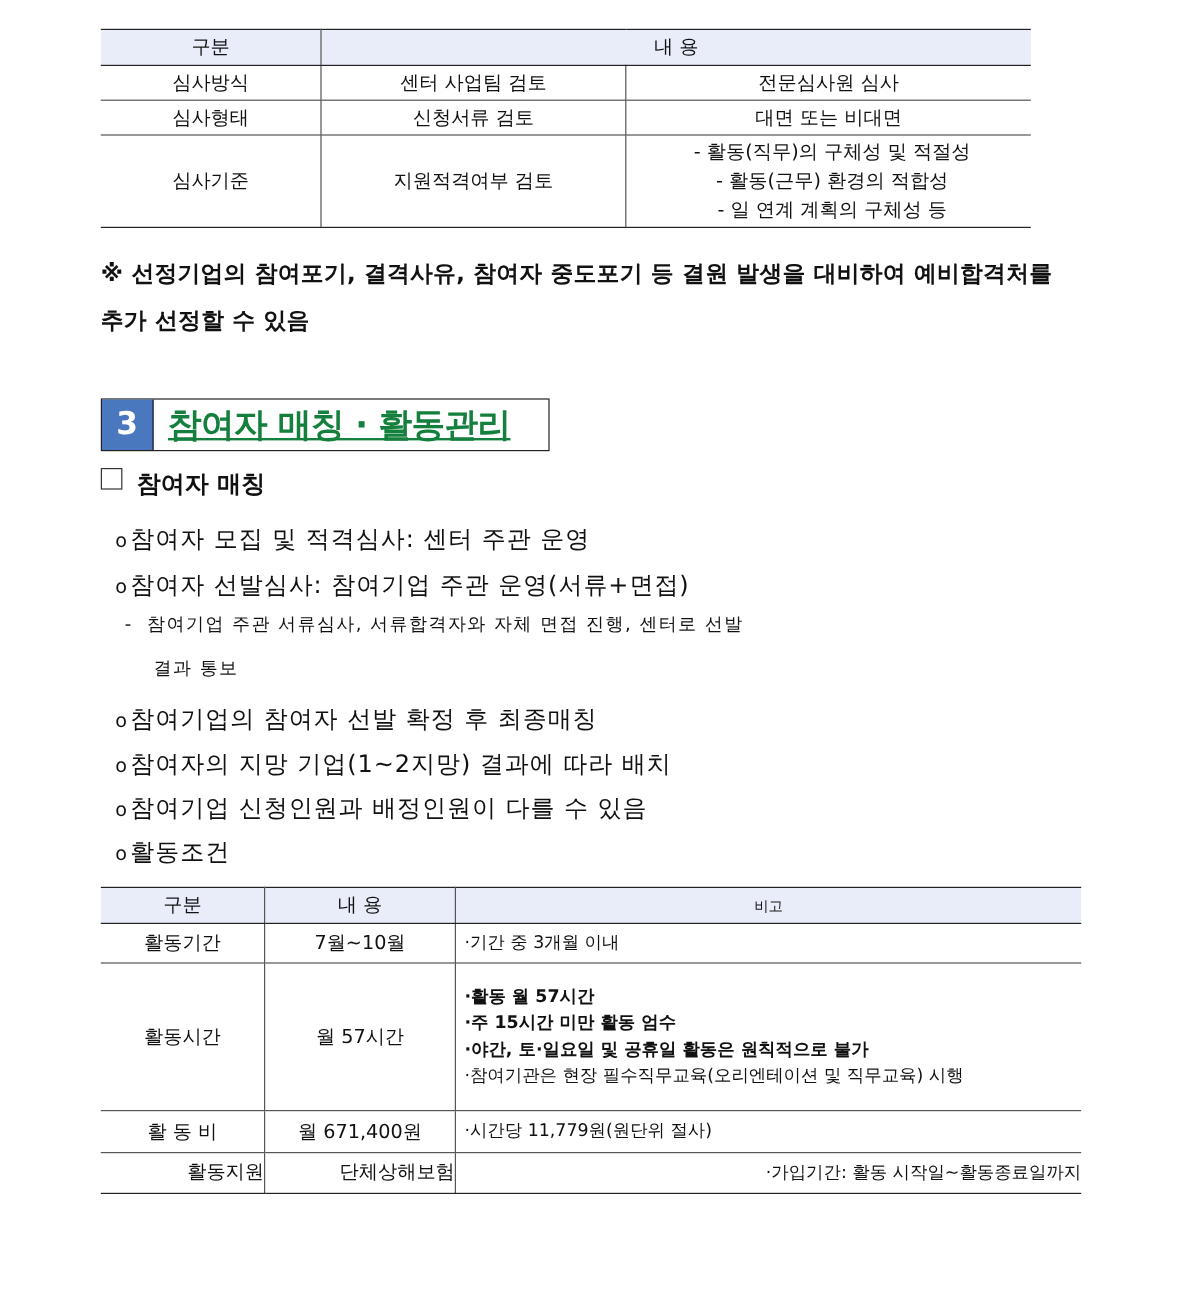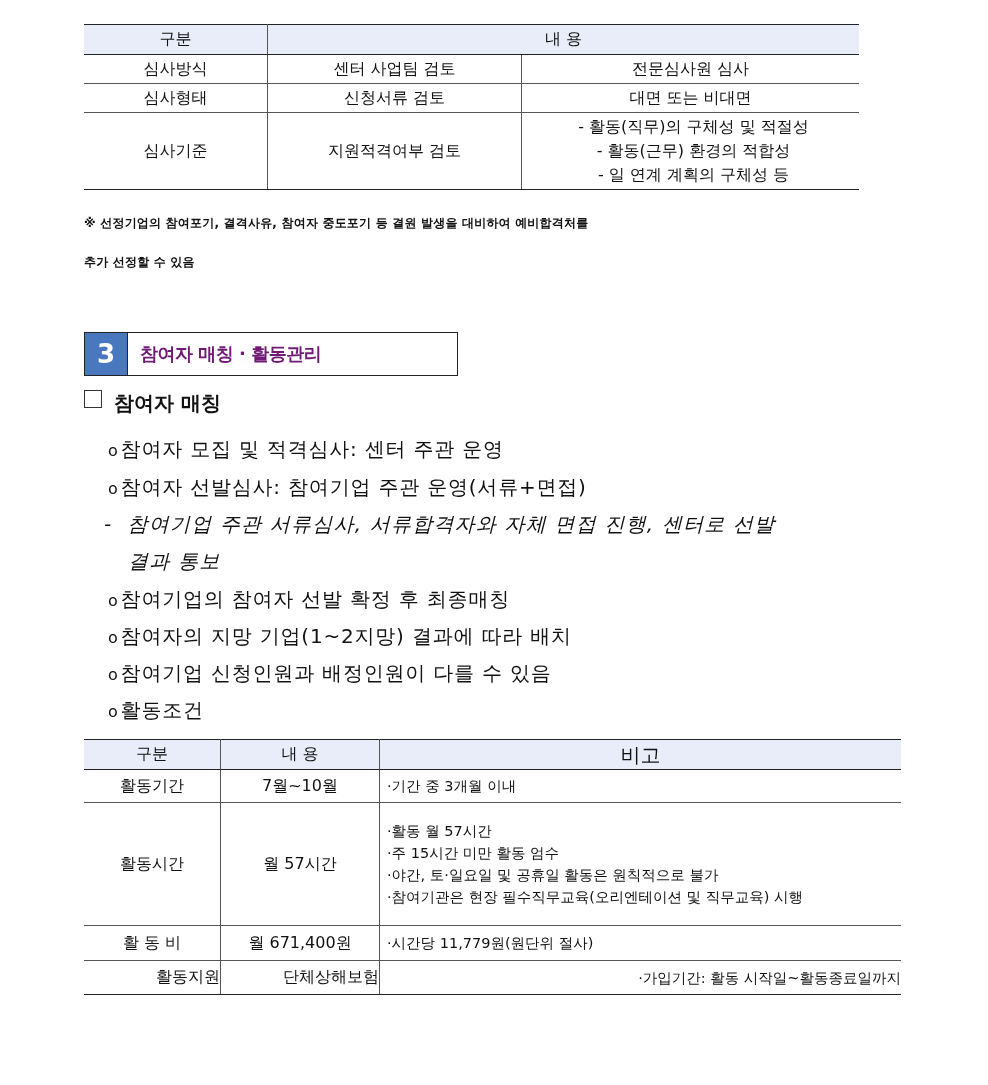--- a/index.html
+++ b/index.html
@@ -12,52 +12,52 @@
 
   
   #t1 { left: 84px; top: 24px; width: 775px; font-size: 16px; }
   #t1 tr.hdr td { background: #e8edf9; height: 29px; border-top: 1.5px solid #222; border-bottom: 1px solid #222; }
   #t1 td { border-bottom: 1px solid #555; height: 28px; }
   #t1 tr:last-child td { border-bottom: 1.5px solid #222; }
   #t1 td.c1 { width: 183px; border-right: 1px solid #555; }
   #t1 td.c2 { width: 253px; border-right: 1px solid #555; }
   #t1 td.left { text-align: center; padding-left: 6px; line-height: 24px; }
 
-  .note { position: absolute; left: 84px; font-size: 12px; font-weight: bold; color: #111; letter-spacing: 0.2px; }
+  .note { position: absolute; left: 84px; font-size: 19px; font-weight: bold; color: #111; letter-spacing: 0.2px; }
 
   .sec-box {
     position: absolute; left: 84px; top: 332px; width: 374px; height: 44px;
     border: 1.5px solid #222; display: flex; align-items: stretch; box-sizing: border-box;
   }
   .sec-num {
     width: 42px; background: #4a78bf; color: #fff; font-weight: bold; font-size: 26px;
     display: flex; align-items: center; justify-content: center; border-right: 1.5px solid #222;
   }
   .sec-title {
-    padding-left: 12px; font-weight: bold; font-size: 18px; color: #701a75;
-    display: flex; align-items: center; letter-spacing: -0.5px;
+    padding-left: 12px; font-weight: bold; font-size: 28px; color: #15803d;
+    display: flex; align-items: center; letter-spacing: -0.5px; text-decoration: underline;
   }
 
   .sub-head { position: absolute; left: 84px; top: 390px; font-size: 20px; font-weight: bold; display: flex; align-items: flex-start; }
   .checkbox { width: 18px; height: 18px; border: 1.5px solid #333; margin-right: 12px; box-sizing: border-box; }
 
-  .bullet { position: absolute; left: 96px; font-size: 20px; letter-spacing: 0.8px; margin-left: 12px; }
+  .bullet { position: absolute; left: 96px; font-size: 20px; letter-spacing: 0.8px; }
   .bullet .o { font-size: 16px; margin-right: 2px; }
-  .dash { position: absolute; left: 104px; font-size: 20px; letter-spacing: 1.2px; font-style: italic; }
+  .dash { position: absolute; left: 104px; font-size: 15px; letter-spacing: 1.2px; }
 
   
   #t2 { left: 84px; top: 739px; width: 817px; font-size: 16px; }
   #t2 tr.hdr td { background: #e8edf9; height: 29px; border-top: 1.5px solid #222; border-bottom: 1px solid #222; }
   #t2 td { border-bottom: 1px solid #555; }
   #t2 tr:last-child td { border-bottom: 1.5px solid #222; text-align: right; }
   #t2 td.c1 { width: 136px; border-right: 1px solid #555; }
   #t2 td.c2 { width: 158px; border-right: 1px solid #555; }
   #t2 td.c3 { text-align: left; padding-left: 7px; font-size: 14.5px; line-height: 22px; }
-  #t2 tr.hdr td.c3 { text-align: center; padding-left: 0; font-size: 20px; }
-  #t2 .b { font-weight: normal; }
+  #t2 tr.hdr td.c3 { text-align: center; padding-left: 0; font-size: 12px; }
+  #t2 .b { font-weight: bold; }
 </style>
 </head>
 <body>
 
 <table id="t1">
   <tbody>
       <tr class="hdr">
     <td class="c1">구분</td>
     <td colspan="2">내 용</td>
   </tr>

